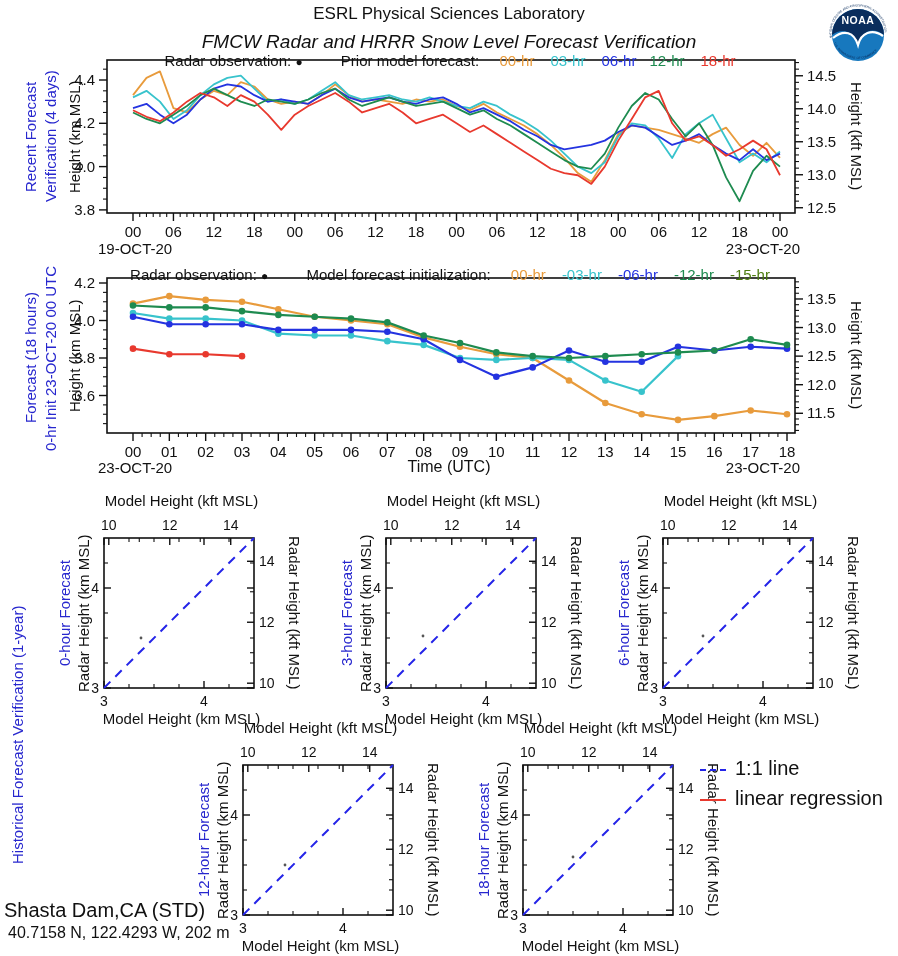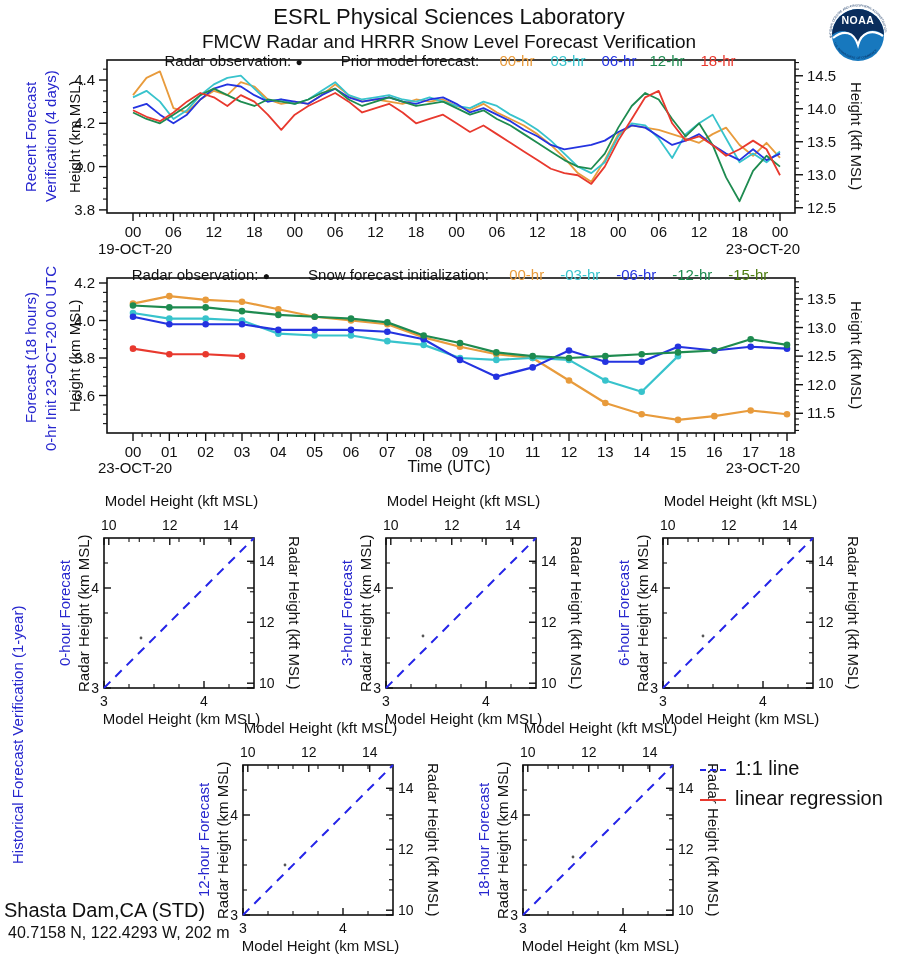--- a/index.html
+++ b/index.html
@@ -1,21 +1,21 @@
 <!DOCTYPE html>
 <html><head>
 <meta charset="utf-8">
 <style>
   html,body{margin:0;padding:0;background:#fff;}
   .page{position:relative;width:898px;height:956px;background:#fff;overflow:hidden;
         font-family:"Liberation Sans",sans-serif;color:#111;}
   .abs{position:absolute;}
   svg text{font-family:"Liberation Sans",sans-serif;}
-  .title1{top:4px;left:0;width:898px;text-align:center;font-size:22px;}
-  .title2{top:31px;left:0;width:898px;text-align:center;font-size:19px;}
+  .title1{top:4px;left:0;width:898px;text-align:center;font-size:17px;}
+  .title2{top:31px;left:0;width:898px;text-align:center;font-size:19px;font-style:italic;}
   .vlabel{writing-mode:vertical-rl;transform:rotate(180deg);display:flex;align-items:center;
           justify-content:center;font-size:15px;white-space:nowrap;}
   .vdown{writing-mode:vertical-rl;display:flex;align-items:center;justify-content:center;
          font-size:15px;white-space:nowrap;}
   .blue{}
   .legend{font-size:15px;white-space:nowrap;text-align:center;}
   .legend .mk{font-size:12px;}
   .legend .mdl{margin-left:34px;}
   #leg1{left:120px;top:52px;width:660px;}
   #leg2{left:120px;top:266px;width:660px;}
@@ -486,21 +486,21 @@
       <polyline points="73,35.50000000000002 109.33333333333334,37.37499999999998 145.66666666666669,37.37499999999998 182,41.12500000000007 218.33333333333334,44.874999999999986 254.66666666666666,46.750000000000114 291,48.62500000000007 327.33333333333337,52.37499999999999 363.6666666666667,65.50000000000006 400,73.00000000000006 436.3333333333333,82.37500000000001 472.6666666666667,86.12500000000003 509,88.00000000000007 545.3333333333333,86.12500000000003 581.6666666666667,84.25000000000006 618,82.37500000000001 654.3333333333334,80.50000000000006 690.6666666666666,69.25000000000006 727,74.87500000000001" fill="none" stroke="#1E8B50" stroke-width="2.2" stroke-linejoin="round"></polyline>
       <circle cx="73" cy="78.62500000000001" r="3.3" fill="#E8392E"></circle>
       <circle cx="109.33333333333334" cy="84.25000000000006" r="3.3" fill="#E8392E"></circle>
       <circle cx="145.66666666666669" cy="84.25000000000006" r="3.3" fill="#E8392E"></circle>
       <circle cx="182" cy="86.12500000000003" r="3.3" fill="#E8392E"></circle>
       <polyline points="73,78.62500000000001 109.33333333333334,84.25000000000006 145.66666666666669,84.25000000000006 182,86.12500000000003" fill="none" stroke="#E8392E" stroke-width="2.2" stroke-linejoin="round"></polyline>
     </svg>
   <div id="leg2" class="abs legend">
     <span>Radar observation:</span>
     <span class="mk">●</span>
-    <span class="mdl">Snow forecast initialization:</span>
+    <span class="mdl">Model forecast initialization:</span>
     <span class="litems"><span style="color: rgb(232, 155, 60); margin-left: 16px;">00-hr</span><span style="color: rgb(56, 195, 204); margin-left: 16px;">-03-hr</span><span style="color: rgb(36, 51, 224); margin-left: 16px;">-06-hr</span><span style="color: rgb(30, 139, 80); margin-left: 16px;">-12-hr</span><span style="color: #4d7c0f; margin-left: 16px;">-15-hr</span></span>
   </div>
   <div id="p2dl" class="abs">23-OCT-20</div>
   <div id="p2xl" class="abs">Time (UTC)</div>
   <div id="p2dr" class="abs">23-OCT-20</div>
 
   <div id="scsl" class="abs vlabel blue" style="color: rgb(39, 39, 206);">Historical Forecast Verification (1-year)</div>
 
   <div class="scg" style="left: 41px; top: 492px;">
     <div class="sc-top">Model Height (kft MSL)</div>

